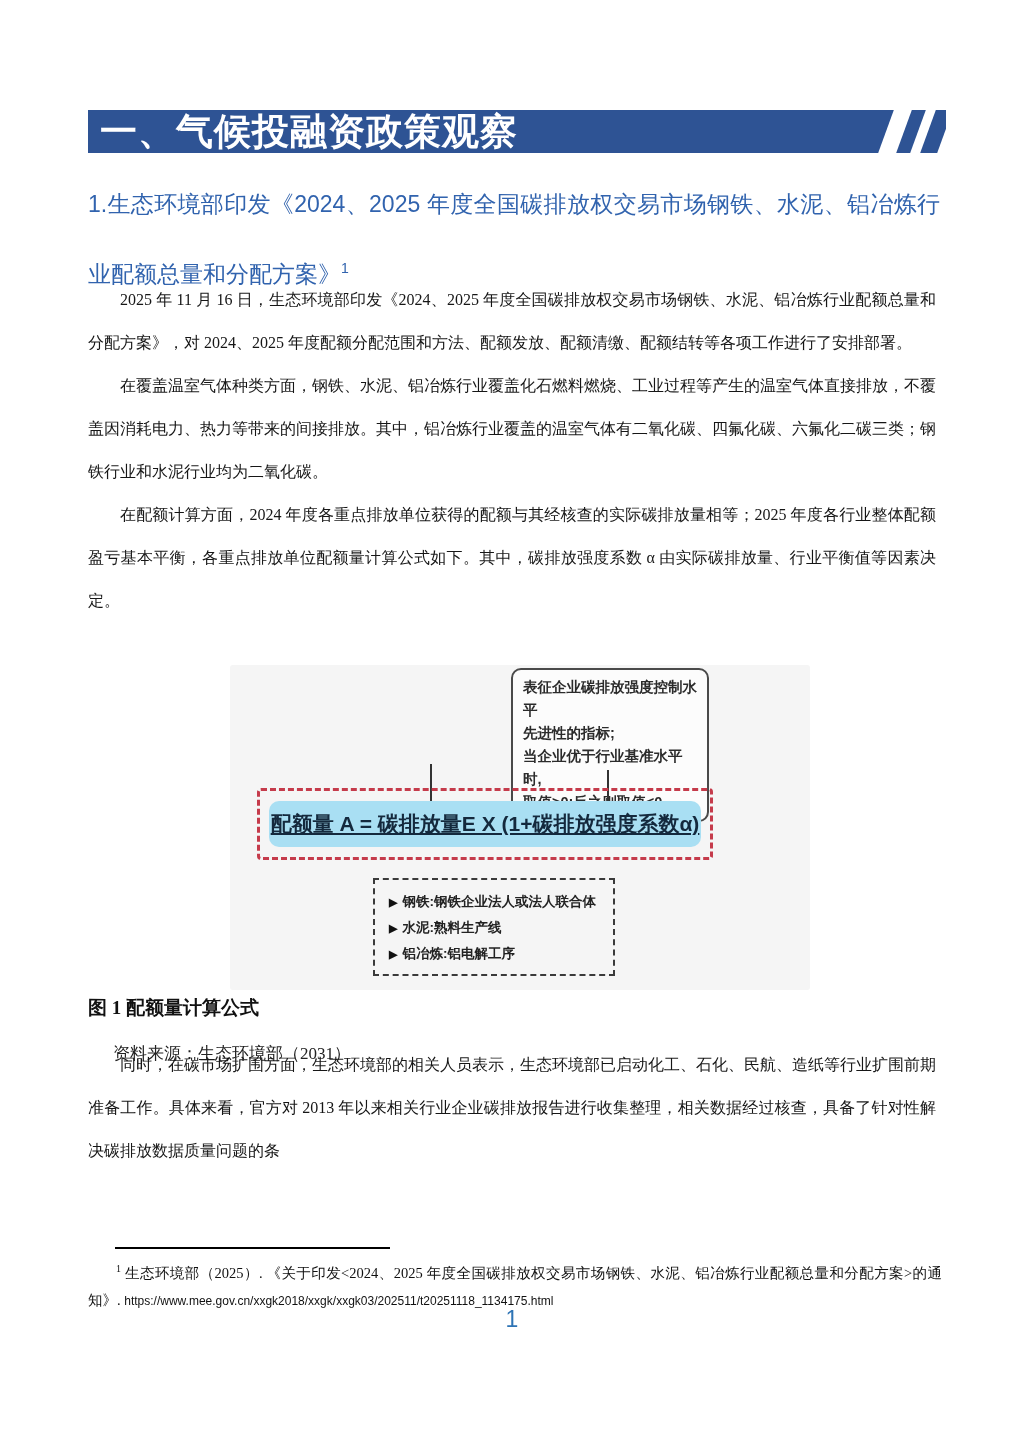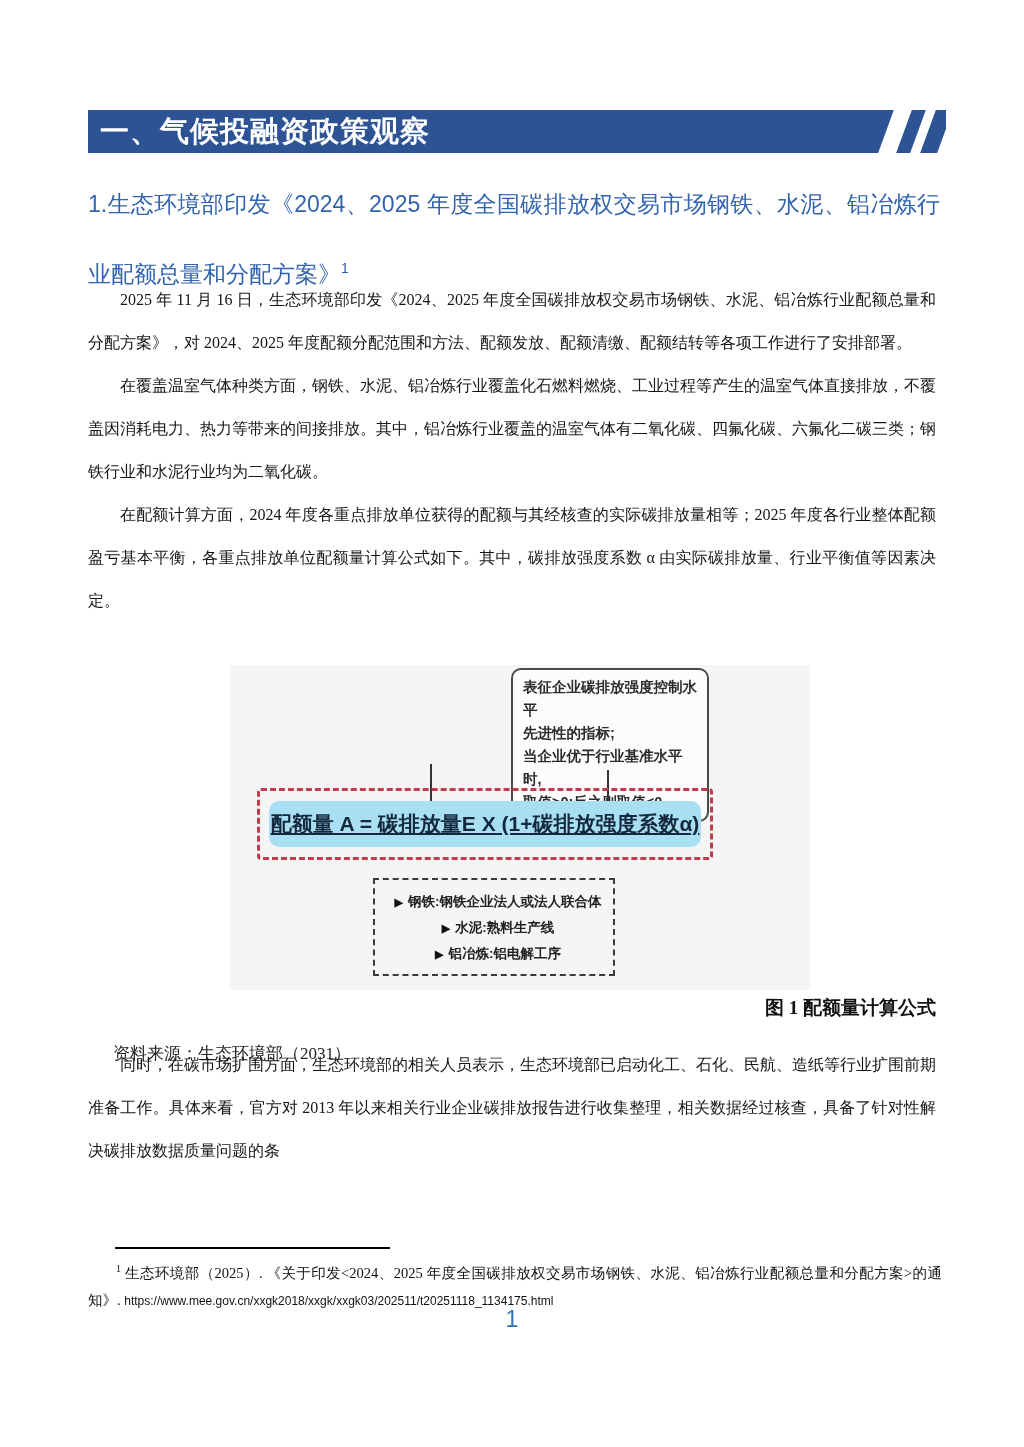--- a/index.html
+++ b/index.html
@@ -31,21 +31,21 @@
   .banner .bar {
     position: absolute; top: 0; height: 43px;
     background: var(--banner-bg, #2e5394);
     transform: skewX(-20deg);
   }
   .banner .bar-main  { left: -30px; width: 828px; }
   .banner .bar-s1    { left: 816px; width: 14px; }
   .banner .bar-s2    { left: 840px; width: 17px; }
   .banner-title {
     position: absolute; left: 12px; top: 0; z-index: 2;
-    line-height: 43px; font-size: 29px; font-weight: bold;
+    line-height: 43px; font-size: 37px; font-weight: bold;
     color: #ffffff; letter-spacing: 1px;
     font-family: "Liberation Sans", sans-serif;
   }
 
   
   .heading {
     position: absolute; left: 88px; top: 172px; width: 852px;
     font-family: "Liberation Sans", sans-serif;
     font-size: 23px; font-weight: normal;
     color: var(--heading, #3163ae);
@@ -107,28 +107,28 @@
     font-size: 21px; font-weight: bold; color: #14293d; text-decoration: underline;
   }
   .black-dashed-box {
     position: absolute; left: 143px; top: 213px;
     width: 242px; height: 98px;
     border: 2px dashed #3a3a3a;
     padding: 9px 6px 0 14px;
   }
   .bullet-line {
     font-size: 13.5px; font-weight: bold; color: #222;
-    line-height: 26px; white-space: nowrap; text-align: center;
+    line-height: 26px; white-space: nowrap;
   }
   .bullet-line .tri { font-size: 11px; margin-right: 5px; color: #111; }
 
   
   .fig-caption {
     position: absolute; left: 88px; top: 995px; width: 848px;
-    text-align: right; font-weight: bold; font-size: 19px; color: #111;
+    text-align: left; font-weight: bold; font-size: 19px; color: #111;
   }
   .source-line {
     position: absolute; left: 113px; top: 1042px;
     font-size: 17px; color: #222;
   }
 
   
   .footnote-divider {
     position: absolute; left: 115px; top: 1247px;
     width: 275px; border-top: 2px solid #000;

